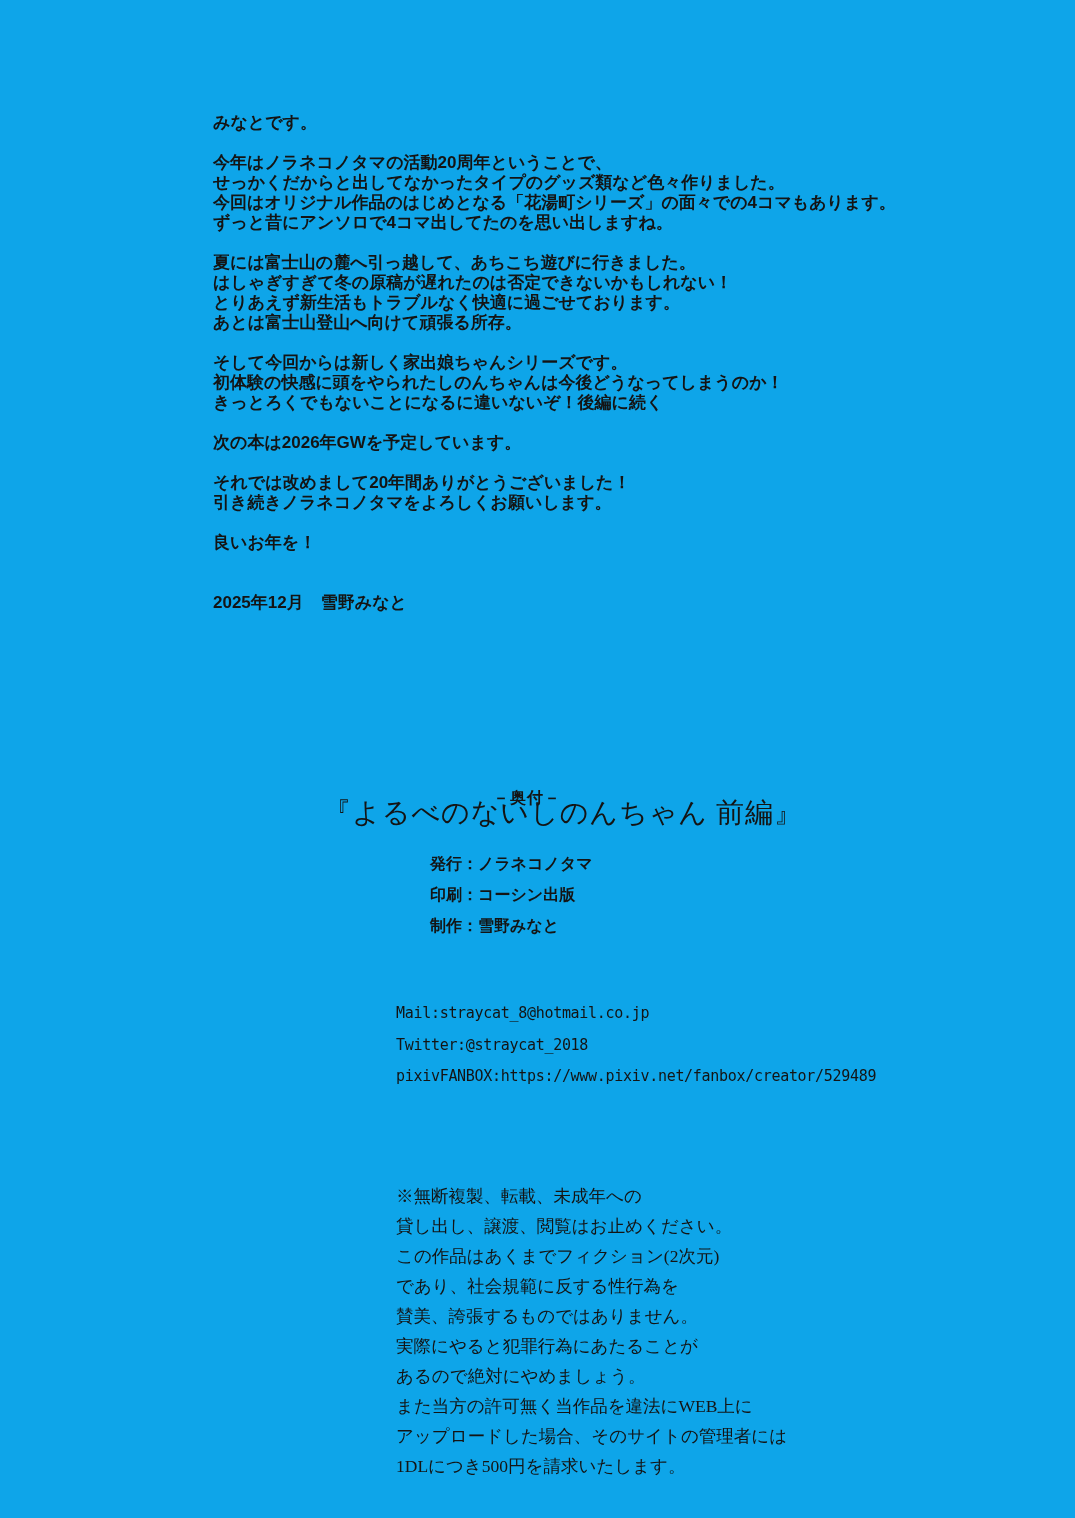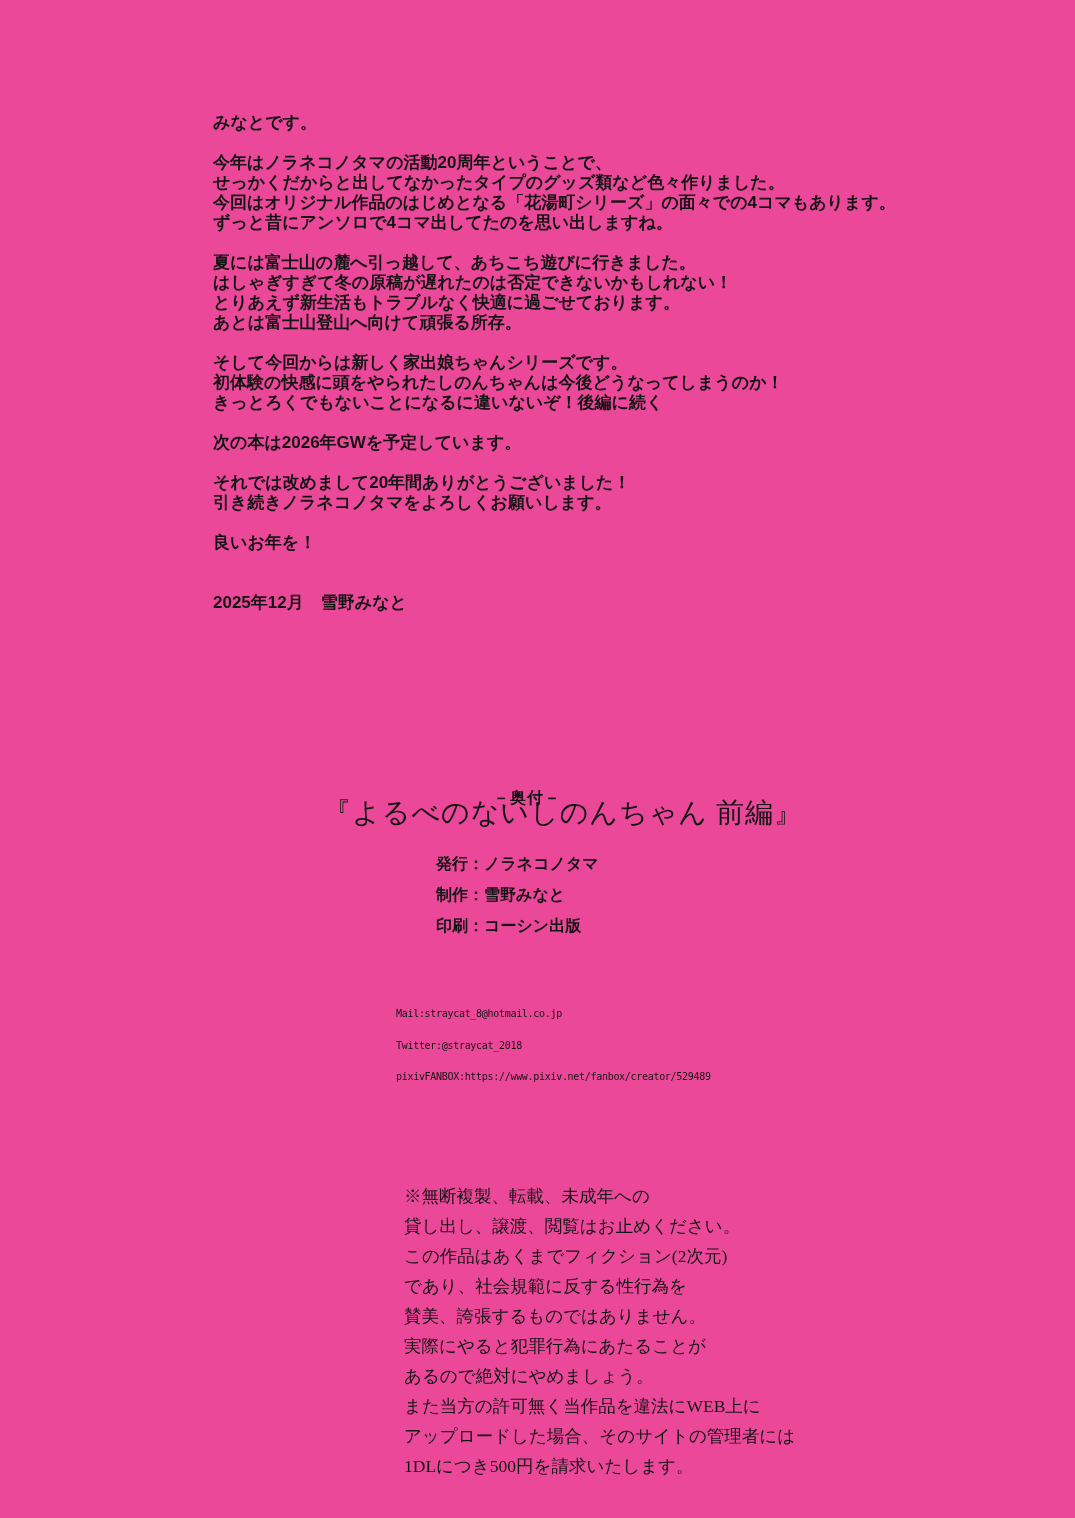--- a/index.html
+++ b/index.html
@@ -7,21 +7,21 @@
   body {
     position: relative;
     background: #ffffff;
     color: #141414;
     font-family: "Liberation Sans", sans-serif;
     overflow: hidden;
   }
   .page {
     position: absolute;
     inset: 0;
-    background: #ec4899;
+    background: #0ea5e9;
   }
   .block { position: absolute; white-space: pre; }
   .line { display: block; min-height: 1em; }
 
   
   .afterword {
     left: 213px;
     top: 113px;
     font-size: 17px;
     line-height: 20px;
@@ -50,55 +50,53 @@
   }
 
   
   .publication {
     left: 430px;
     top: 848px;
     font-size: 16px;
     line-height: 31px;
     font-weight: 600;
     font-family: "Liberation Sans", sans-serif;
-    margin-left: 6px;
   }
 
   
   .contacts {
     left: 396px;
     top: 998px;
-    font-size: 10px;
+    font-size: 15px;
     line-height: 31.5px;
     font-weight: 500;
     font-family: "DejaVu Sans Mono", "Liberation Mono", monospace;
     letter-spacing: -0.3px;
   }
 
   
   .disclaimer {
     left: 396px;
     top: 1181px;
     font-size: 17.5px;
     line-height: 30px;
     font-weight: 500;
     font-family: "Liberation Serif", serif;
-    margin-left: 8px;
   }
 </style>
 </head>
 <body>
 
 <div class="page">
 
   <div class="block afterword"><span class="line">みなとです。</span><span class="line">&nbsp;</span><span class="line">今年はノラネコノタマの活動20周年ということで、</span><span class="line">せっかくだからと出してなかったタイプのグッズ類など色々作りました。</span><span class="line">今回はオリジナル作品のはじめとなる「花湯町シリーズ」の面々での4コマもあります。</span><span class="line">ずっと昔にアンソロで4コマ出してたのを思い出しますね。</span><span class="line">&nbsp;</span><span class="line">夏には富士山の麓へ引っ越して、あちこち遊びに行きました。</span><span class="line">はしゃぎすぎて冬の原稿が遅れたのは否定できないかもしれない！</span><span class="line">とりあえず新生活もトラブルなく快適に過ごせております。</span><span class="line">あとは富士山登山へ向けて頑張る所存。</span><span class="line">&nbsp;</span><span class="line">そして今回からは新しく家出娘ちゃんシリーズです。</span><span class="line">初体験の快感に頭をやられたしのんちゃんは今後どうなってしまうのか！</span><span class="line">きっとろくでもないことになるに違いないぞ！後編に続く</span><span class="line">&nbsp;</span><span class="line">次の本は2026年GWを予定しています。</span><span class="line">&nbsp;</span><span class="line">それでは改めまして20年間ありがとうございました！</span><span class="line">引き続きノラネコノタマをよろしくお願いします。</span><span class="line">&nbsp;</span><span class="line">良いお年を！</span><span class="line">&nbsp;</span><span class="line">&nbsp;</span><span class="line">2025年12月　雪野みなと</span></div>
 
   <div class="block okuzuke-header">－奥付－</div>
 
   <div class="block book-title">『よるべのないしのんちゃん 前編』</div>
 
-  <div class="block publication"><span class="line">発行：ノラネコノタマ</span><span class="line">制作：雪野みなと</span><span class="line">印刷：コーシン出版</span></div>
+  <div class="block publication"><span class="line">発行：ノラネコノタマ</span><span class="line">印刷：コーシン出版</span><span class="line">制作：雪野みなと</span></div>
 
   <div class="block contacts"><span class="line">Mail:straycat_8@hotmail.co.jp</span><span class="line">Twitter:@straycat_2018</span><span class="line">pixivFANBOX:https://www.pixiv.net/fanbox/creator/529489</span></div>
 
   <div class="block disclaimer"><span class="line">※無断複製、転載、未成年への</span><span class="line">貸し出し、譲渡、閲覧はお止めください。</span><span class="line">この作品はあくまでフィクション(2次元)</span><span class="line">であり、社会規範に反する性行為を</span><span class="line">賛美、誇張するものではありません。</span><span class="line">実際にやると犯罪行為にあたることが</span><span class="line">あるので絶対にやめましょう。</span><span class="line">また当方の許可無く当作品を違法にWEB上に</span><span class="line">アップロードした場合、そのサイトの管理者には</span><span class="line">1DLにつき500円を請求いたします。</span></div>
 
 </div>
 
 </body></html>

